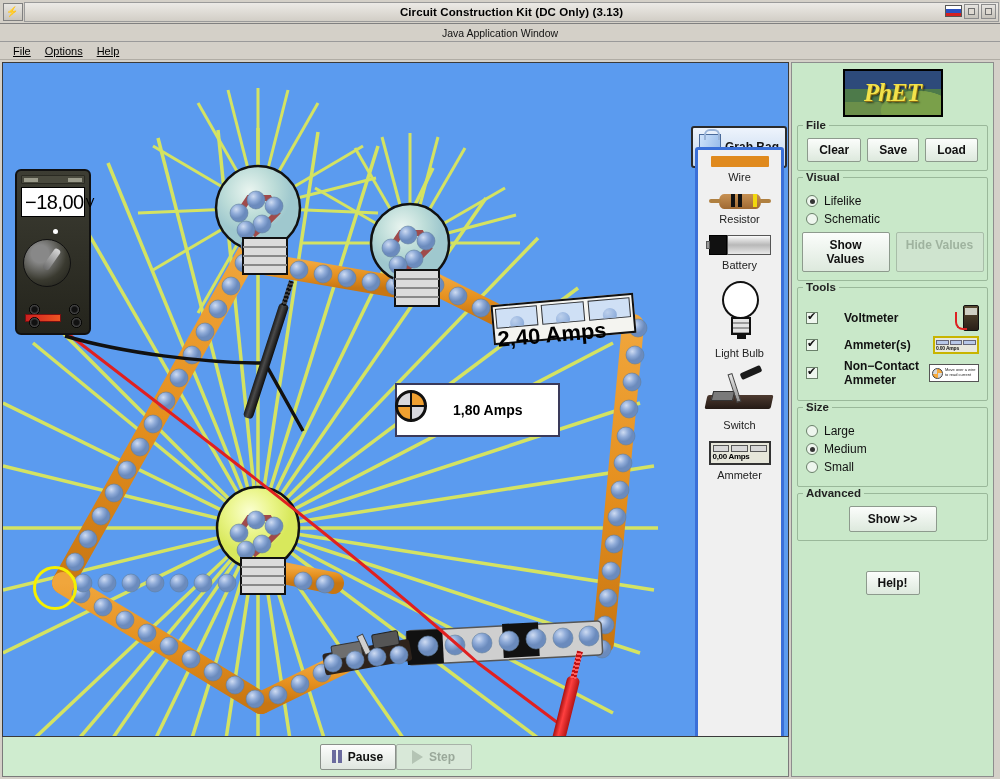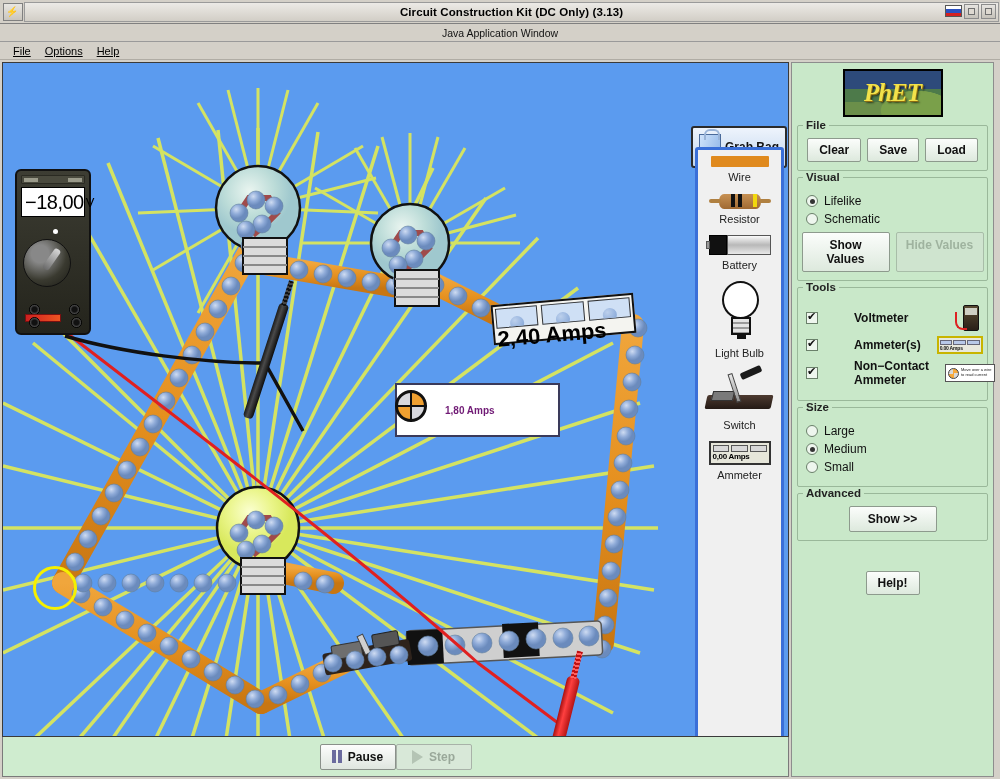--- a/index.html
+++ b/index.html
@@ -171,21 +171,21 @@
     width: 12px; height: 12px; flex: none;
     border: 1px solid #6a806a; background: #eef6ee;
     display:inline-block; position: relative;
   }
   .check.on::after {
     content:'\2714'; position:absolute; left:0px; top:-3px;
     font-size:11px; color:#111;
   }
   .tools-row {
     display:flex; align-items:center; justify-content:space-between;
-    margin: 5px 0; gap: 16px;
+    margin: 5px 0; gap: 6px;
   }
   .tools-row .lbl {
     font-size: 12px; font-weight: bold; color:#111; flex:1;
     padding-left: 20px;
   }
   .mini-volt {
     width: 16px; height: 26px; flex:none;
     background: linear-gradient(#5a4a32,#2a2018);
     border: 1px solid #111; border-radius: 2px; position: relative;
   }
@@ -396,21 +396,21 @@
   .ammeter-inline .reading {
     position:absolute; left: 2px; bottom: -10px;
     font-size: 22px; font-weight: bold; color:#000; white-space:nowrap;
   }
   .nca-readout {
     position: absolute; left: 392px; top: 320px;
     width: 165px; height: 54px;
     border: 2px solid #3a3a5a; background: #fff;
     display:flex; align-items:center; padding-left: 48px;
   }
-  .nca-readout .val { font-size: 10px; font-weight: bold; color:#701a75; }
+  .nca-readout .val { font-size: 14px; font-weight: bold; color:#000000;margin-left:8px; }
   .nca-circle {
     position:absolute; left: 392px; top: 327px;
     width: 32px; height: 32px; border-radius: 50%;
     border: 3px solid #111;
     background: conic-gradient(#f0a030 0 25%, #d8d8dd 25% 50%, #f0a030 50% 75%, #d8d8dd 75% 100%);
   }
   .nca-circle::before, .nca-circle::after{
     content:'';position:absolute;background:#111;
   }
   .nca-circle::before{left:-3px;top:12px;width:32px;height:2px;}

